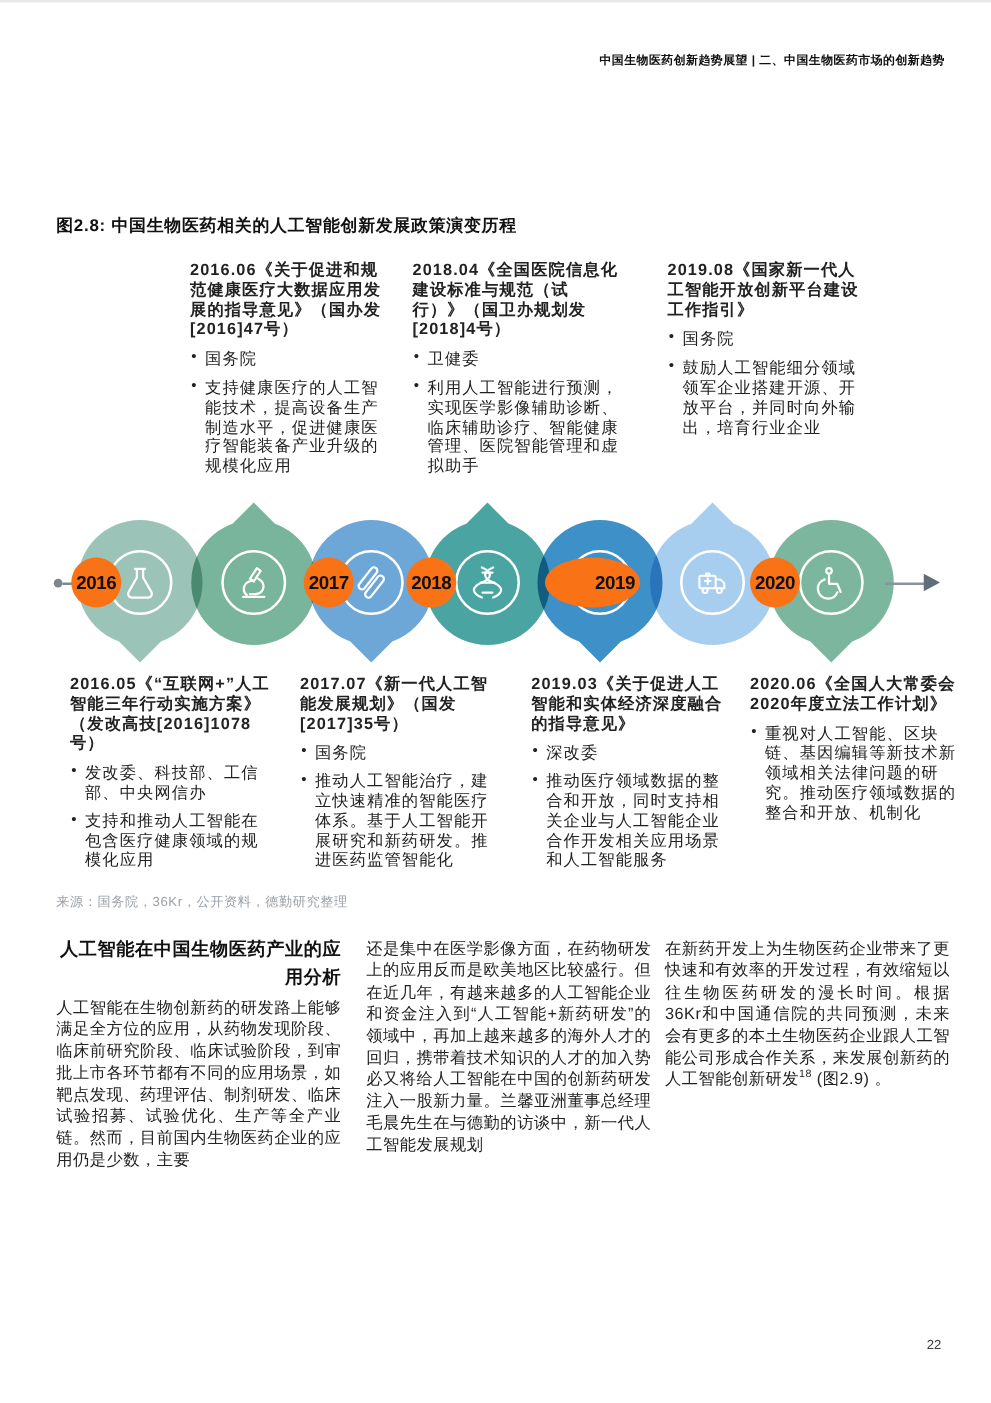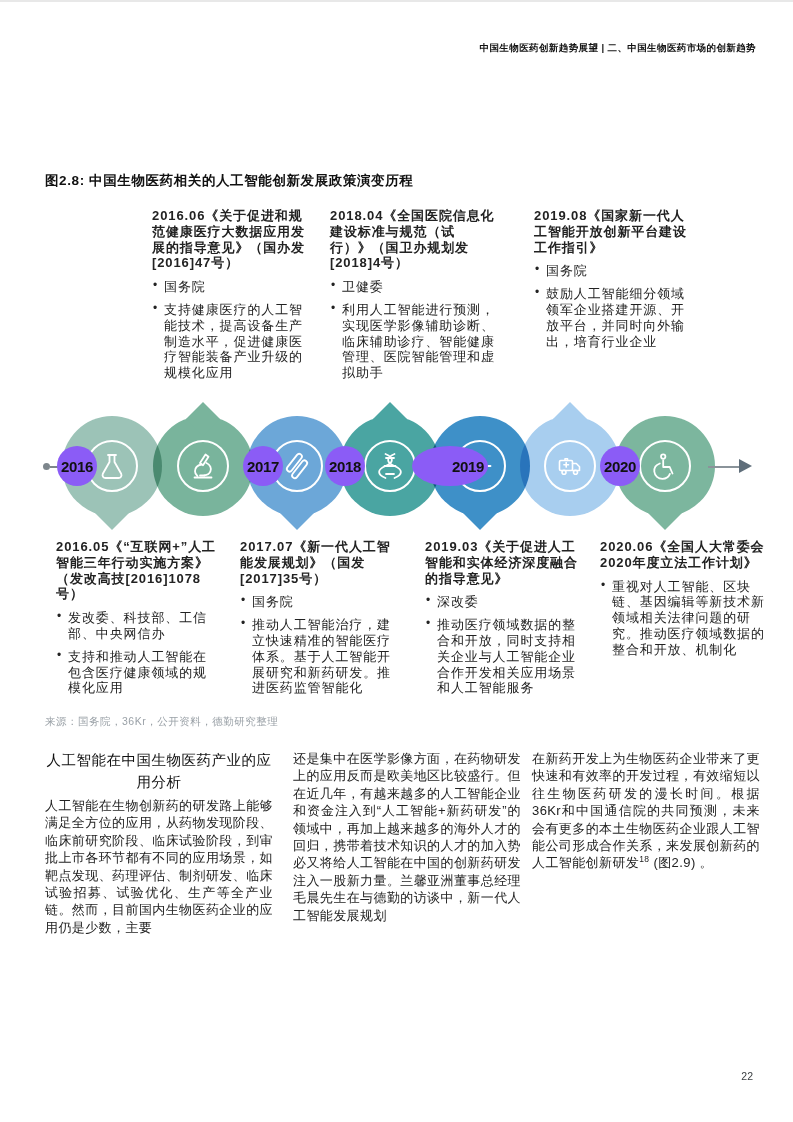--- a/index.html
+++ b/index.html
@@ -21,36 +21,36 @@
   .tl-circle{position:absolute;top:26px;width:100px;height:100px;border-radius:50%;
              background:var(--c);mix-blend-mode:multiply;}
   .tl-circle::before{content:"";position:absolute;left:50%;width:24px;height:24px;
              margin-left:-12px;transform:rotate(45deg);background:var(--c);}
   .tip-up::before{top:-9px;}
   .tip-down::before{bottom:-9px;}
   .icon-ring{position:absolute;left:24px;top:24px;width:52px;height:52px;box-sizing:border-box;
              border:2.5px solid #fff;border-radius:50%;display:flex;align-items:center;justify-content:center;}
   .icon-ring svg{display:block;}
 
-  .tl-year{position:absolute;top:56px;width:40px;height:40px;background:#8b5cf6;border-radius:50%;
+  .tl-year{position:absolute;top:56px;width:40px;height:40px;background:#f97316;border-radius:50%;
            z-index:5;display:flex;align-items:center;justify-content:center;
            font-weight:700;font-size:15px;letter-spacing:-0.3px;color:#111;}
 
   .tl-start-dot{position:absolute;left:43px;top:73px;width:7px;height:7px;border-radius:50%;background:#7d868c;}
   .tl-start-line{position:absolute;left:50px;top:75.5px;width:10px;height:2px;background:#7d868c;}
   .tl-end-line{position:absolute;left:708px;top:75.5px;width:32px;height:2px;background:#8a939a;}
   .tl-arrow-head{position:absolute;left:739px;top:69px;width:0;height:0;
            border-left:13px solid #5f6e7a;border-top:7.5px solid transparent;border-bottom:7.5px solid transparent;}
 
   .source{position:absolute;left:45px;top:713px;font-size:10.5px;letter-spacing:0.5px;color:#9aa1a7;}
 
   .article-col{position:absolute;top:748px;width:228px;font-size:13px;line-height:17.4px;
            letter-spacing:0.4px;text-align:justify;color:#222;}
-  .article-col .heading{font-size:14.5px;font-weight:400;line-height:21.5px;letter-spacing:0.5px;
-           margin:0 0 4px 0;text-align:center;color:#111;}
+  .article-col .heading{font-size:14.5px;font-weight:700;line-height:21.5px;letter-spacing:0.5px;
+           margin:0 0 4px 0;text-align:right;color:#111;}
   .article-col p{margin:0;}
   sup{font-size:8.5px;line-height:0;}
 
   .page-num{position:absolute;right:40px;top:1068px;font-size:10.5px;color:#3c4043;}
 </style>
 </head>
 <body>
 
 <div class="page">
 
@@ -139,21 +139,21 @@
           <circle cx="14.2" cy="6.6" r="2.2"></circle>
           <path d="M14.2 10.3v6.7h6.5l2.8 6.5"></path>
           <path d="M10.8 13.5c-3.5 1.2-5.8 4.4-5.5 8 .4 4.3 4 7.5 8.3 7.4 3.3-.1 6.1-2.1 7.3-5"></path>
         </svg>
       </div>
     </div>
 
     <div class="tl-year" style="left:57px;">2016</div>
     <div class="tl-year" style="left:243px;">2017</div>
     <div class="tl-year" style="left:325px;">2018</div>
-    <div class="tl-year" style="left:412px;padding-left:36px;">2019</div>
+    <div class="tl-year" style="left:436px;padding-left:36px;">2019</div>
     <div class="tl-year" style="left:600px;">2020</div>
 
     <div class="tl-end-line"></div>
     <div class="tl-arrow-head"></div>
   </div>
 
   <div class="pblock" style="left:56px;top:537px;width:164px;">
     <div class="ptitle">2016.05《“互联网+”人工智能三年行动实施方案》（发改高技[2016]1078号）</div>
     <div class="bullet">发改委、科技部、工信部、中央网信办</div>
     <div class="bullet">支持和推动人工智能在包含医疗健康领域的规模化应用</div>

